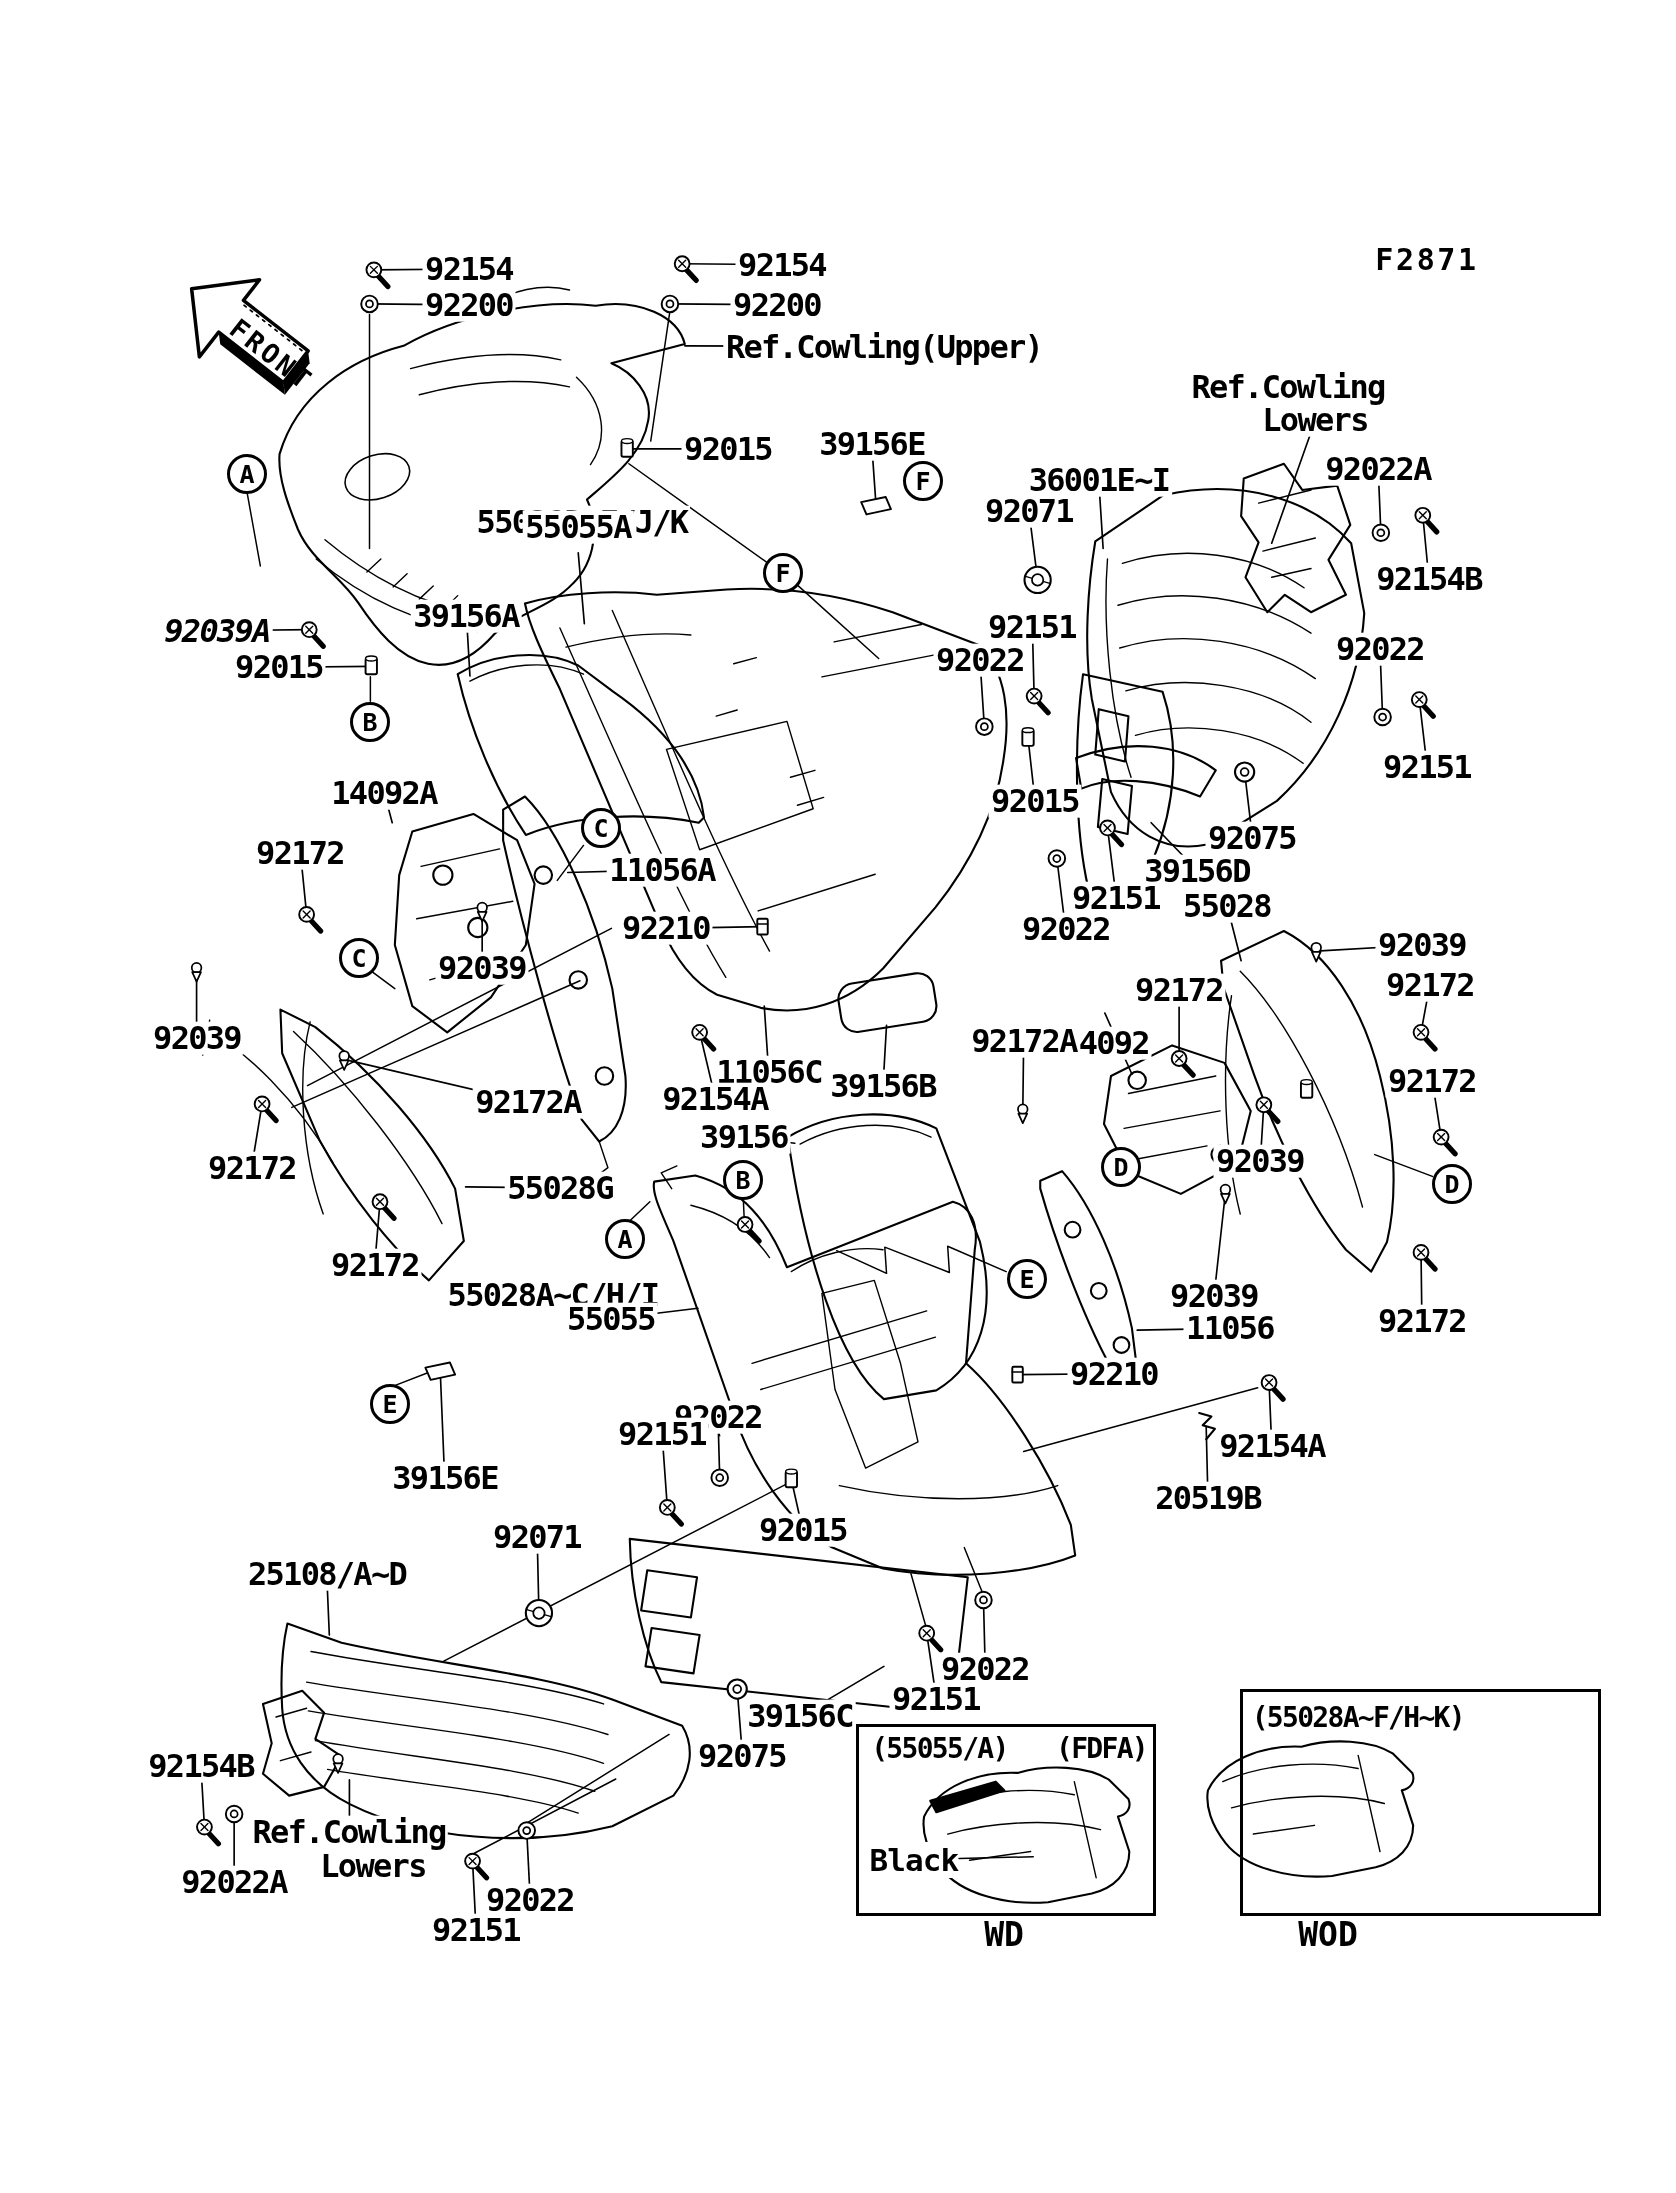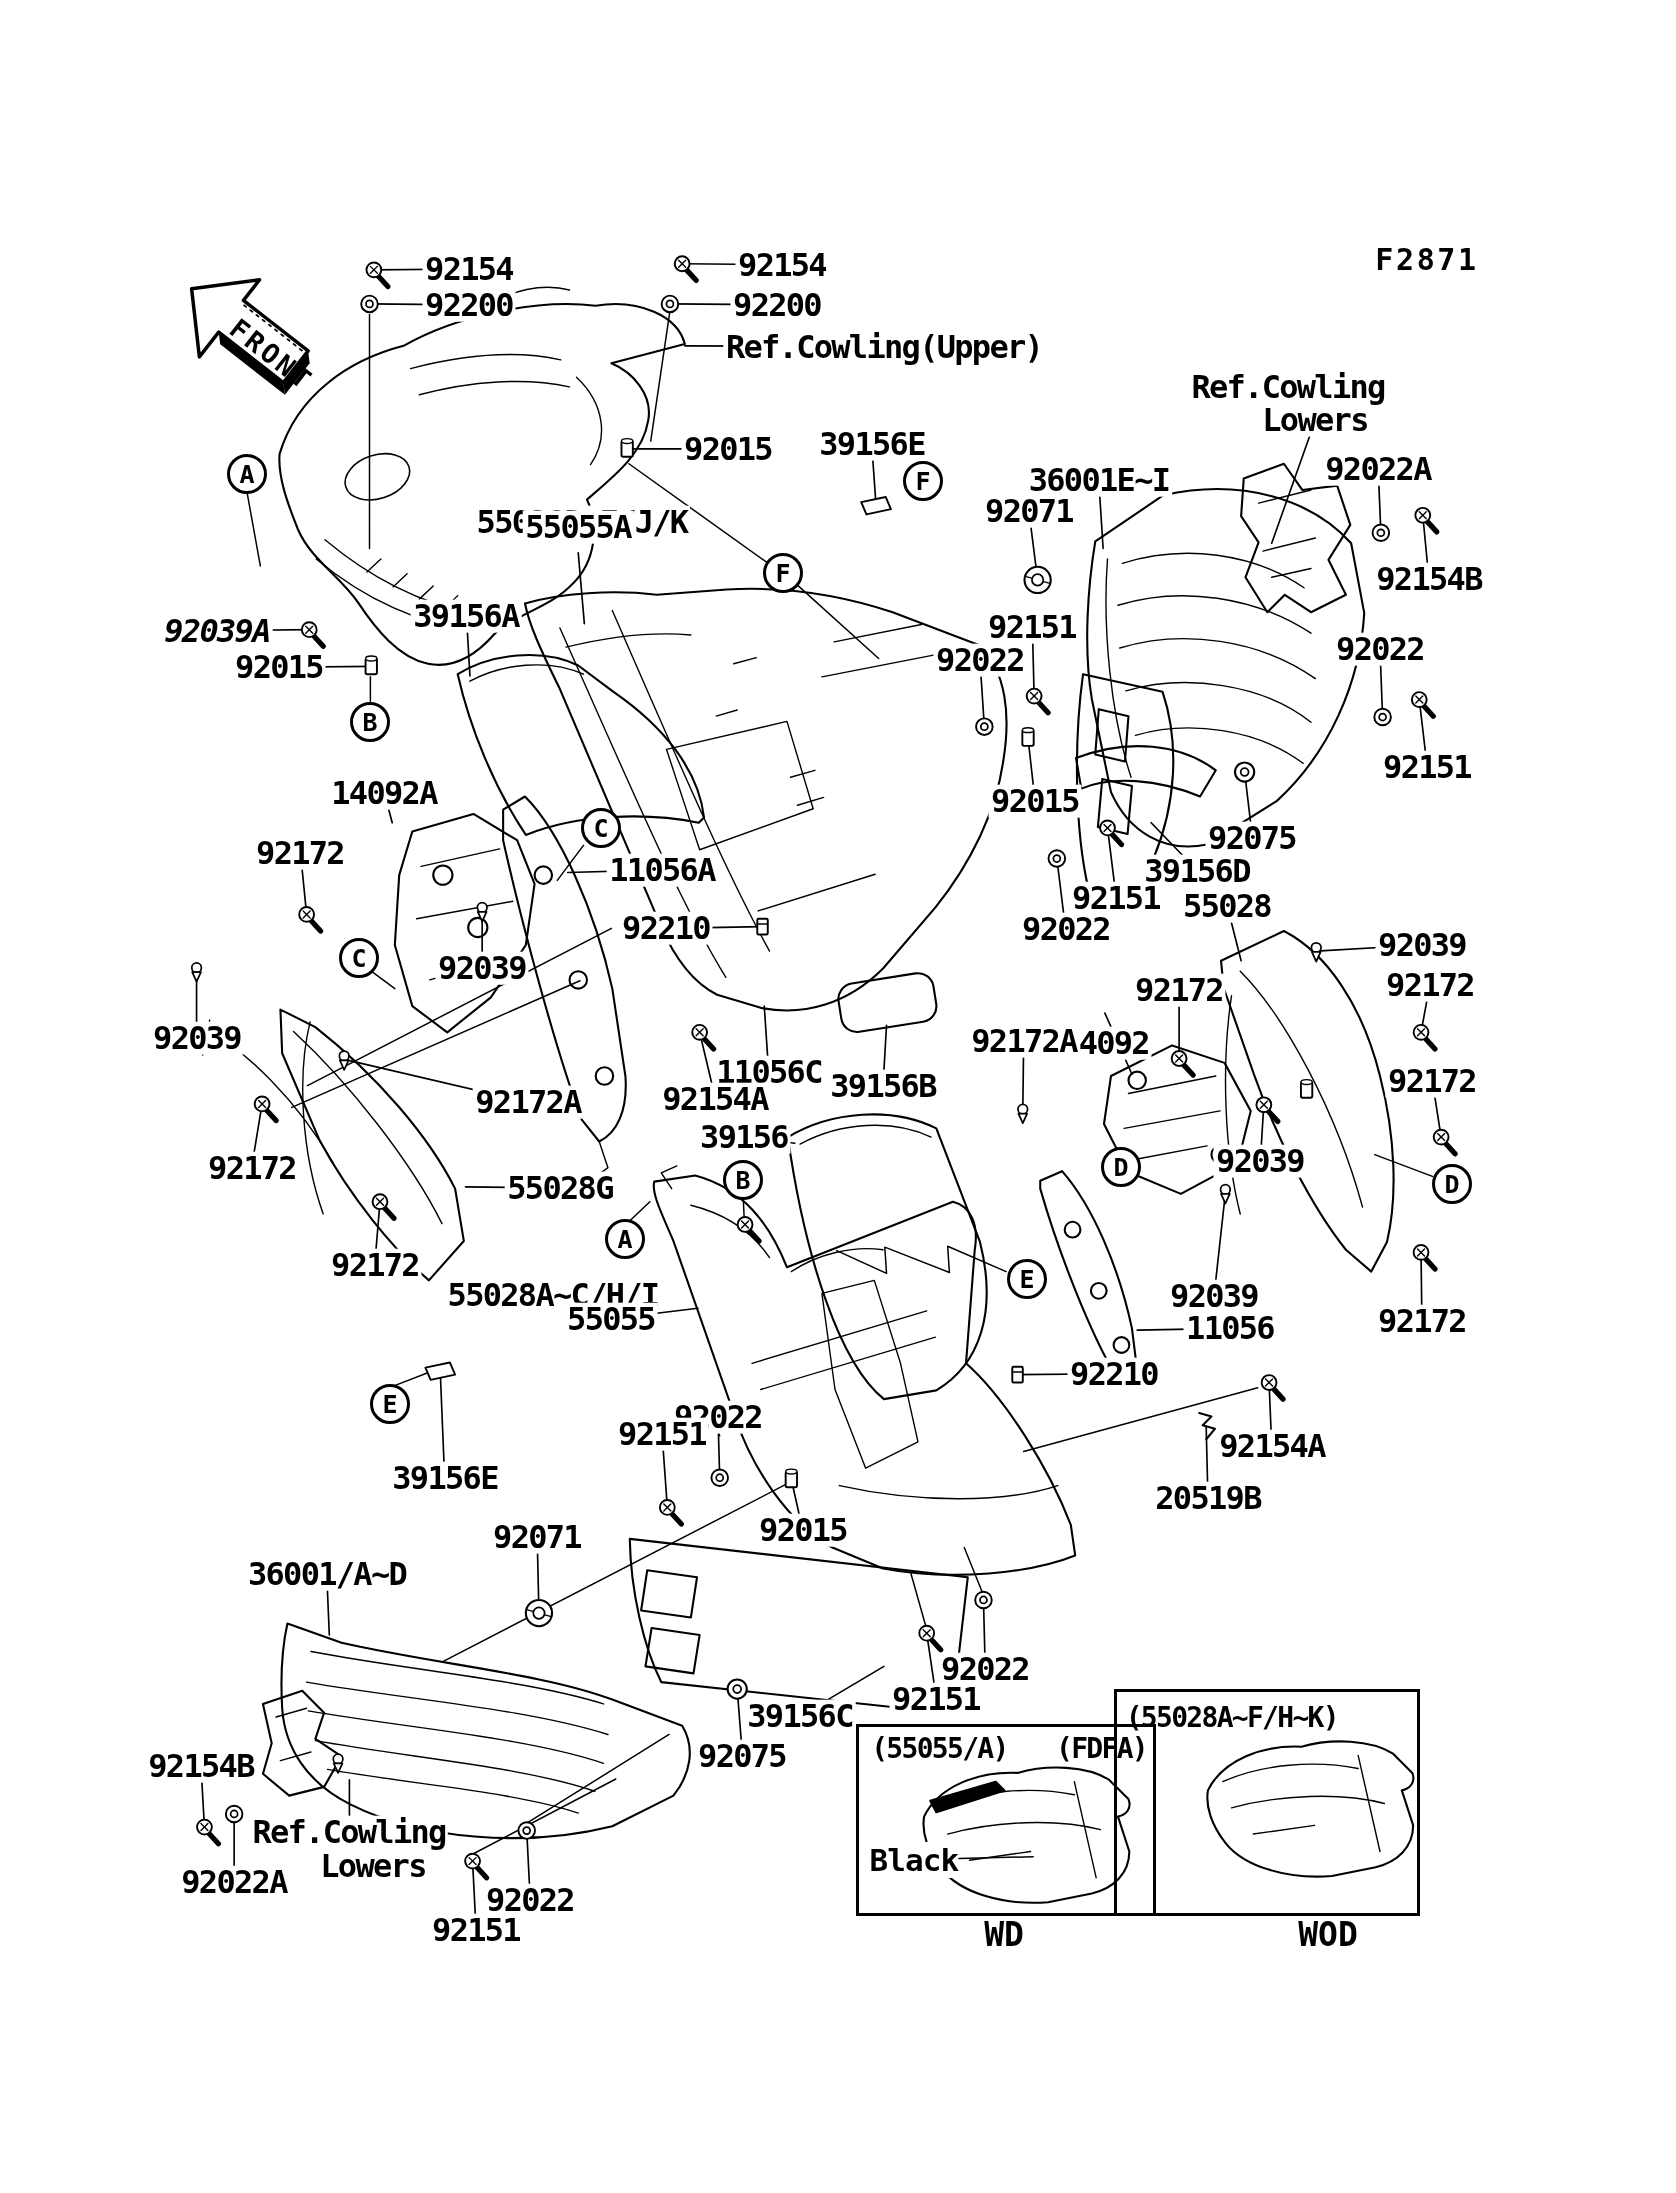--- a/index.html
+++ b/index.html
@@ -511,21 +511,21 @@
 
   <div class="fig-code" style="left:1427px;top:259px">F2871</div>
 
   <div class="inset-box" style="left:856px;top:1724px;width:300px;height:192px">
     <span class="inset-title" style="left:12.2px;top:5.2px">(55055/A)</span>
     <span class="inset-title" style="left:197px;top:5.2px">(FDFA)</span>
     <span class="inset-black" style="left:10.5px;top:115px">Black</span>
   </div>
   <div class="inset-caption" style="left:1004px;top:1934px">WD</div>
 
-  <div class="inset-box" style="left:1114px;top:1689px;width:306px;height:227px">
+  <div class="inset-box" style="left:1240px;top:1689px;width:361px;height:227px">
     <span class="inset-title" style="left:8.7px;top:8.7px">(55028A~F/H~K)</span>
   </div>
   <div class="inset-caption" style="left:1328px;top:1934px">WOD</div>
 
   <div id="label-layer">
       <div class="part-label" style="left: 469px; top: 269px;">92154</div>
       <div class="part-label" style="left: 469px; top: 305px;">92200</div>
       <div class="part-label" style="left: 782px; top: 265px;">92154</div>
       <div class="part-label" style="left: 777px; top: 305px;">92200</div>
       <div class="part-label" style="left: 884px; top: 347px;">Ref.Cowling(Upper)</div>
@@ -578,21 +578,21 @@
       <div class="part-label" style="left: 553px; top: 1295px;">55028A~C/H/I</div>
       <div class="part-label" style="left: 611px; top: 1319px;">55055</div>
       <div class="part-label" style="left: 744px; top: 1137px;">39156</div>
       <div class="part-label" style="left: 769px; top: 1072px;">11056C</div>
       <div class="part-label" style="left: 715px; top: 1099px;">92154A</div>
       <div class="part-label" style="left: 883px; top: 1086px;">39156B</div>
       <div class="part-label" style="left: 718px; top: 1417px;">92022</div>
       <div class="part-label" style="left: 662px; top: 1434px;">92151</div>
       <div class="part-label" style="left: 803px; top: 1530px;">92015</div>
       <div class="part-label" style="left: 537px; top: 1537px;">92071</div>
-      <div class="part-label" style="left: 327px; top: 1574px;">36001/A~D</div>
+      <div class="part-label" style="left: 327px; top: 1574px;">25108/A~D</div>
       <div class="part-label" style="left: 985px; top: 1669px;">92022</div>
       <div class="part-label" style="left: 936px; top: 1699px;">92151</div>
       <div class="part-label" style="left: 800px; top: 1716px;">39156C</div>
       <div class="part-label" style="left: 742px; top: 1756px;">92075</div>
       <div class="part-label" style="left: 201px; top: 1766px;">92154B</div>
       <div class="part-label" style="left: 349px; top: 1832px;">Ref.Cowling</div>
       <div class="part-label" style="left: 373px; top: 1866px;">Lowers</div>
       <div class="part-label" style="left: 234px; top: 1882px;">92022A</div>
       <div class="part-label" style="left: 530px; top: 1900px;">92022</div>
       <div class="part-label" style="left: 476px; top: 1930px;">92151</div>

